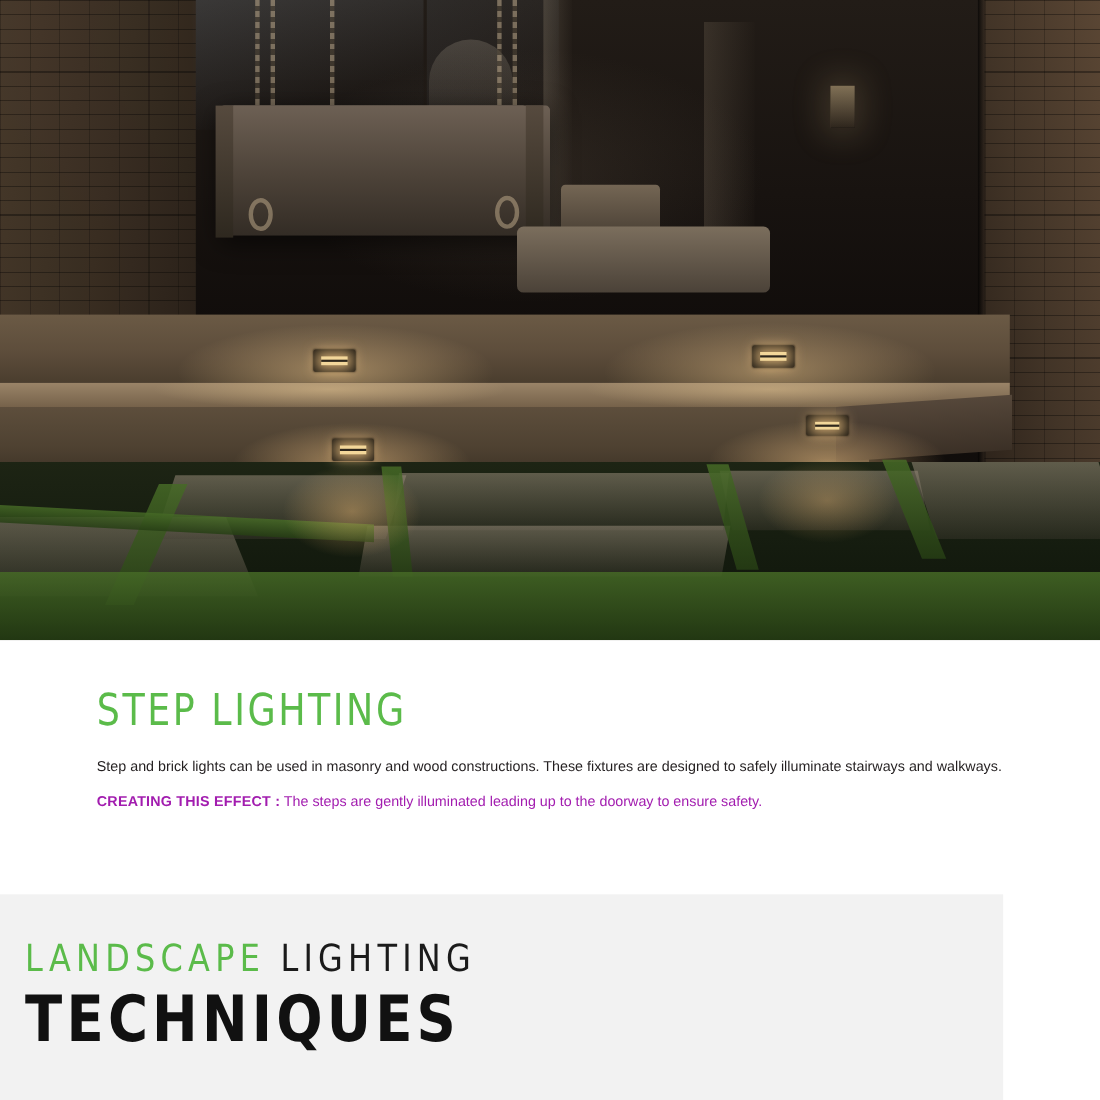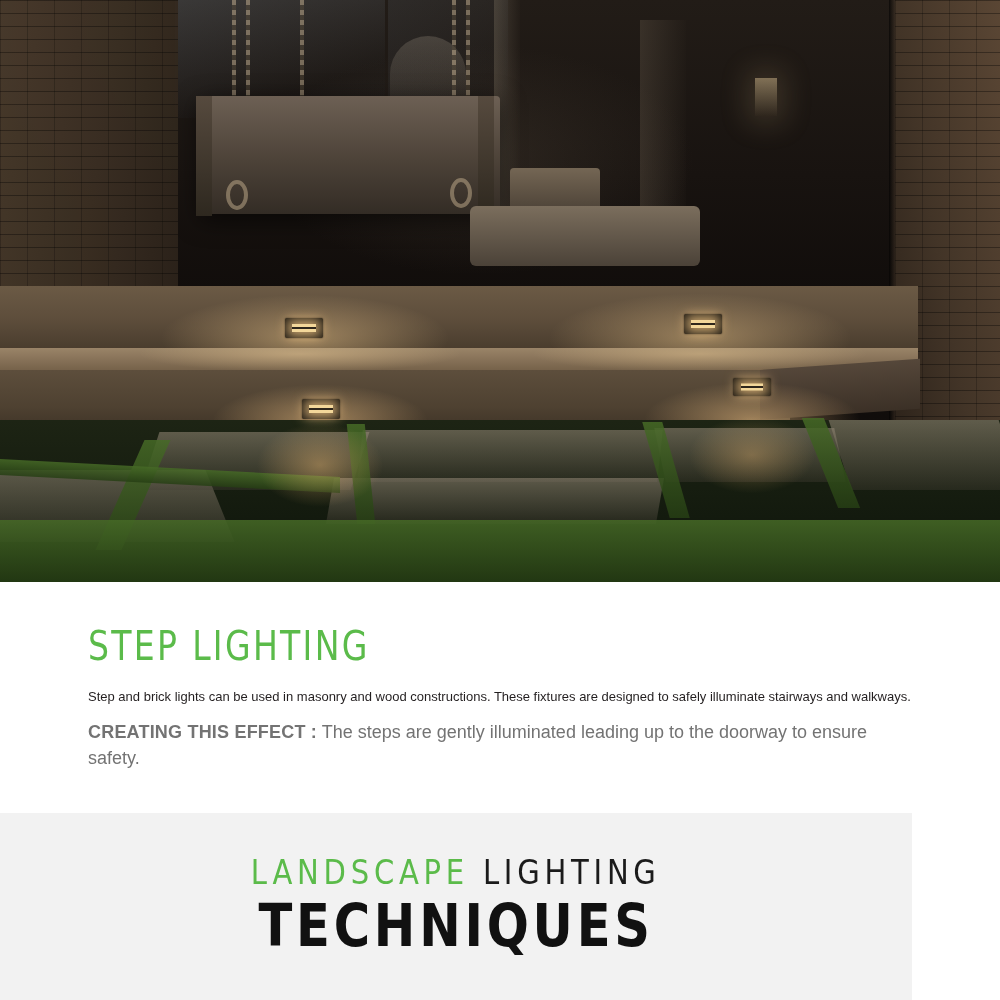--- a/index.html
+++ b/index.html
@@ -279,39 +279,38 @@
     transform-origin: left center;
   }
   .body-copy {
     font-size: 13px;
     line-height: 1.42;
     color: #231f20;
     max-width: 830px;
     margin-bottom: 14px;
   }
   .effect-line {
-    font-size: 18px;
+    font-size: 13px;
     line-height: 1.42;
-    color: #737373;
+    color: #a21caf;
     max-width: 830px;
   }
   .effect-label {
     font-weight: bold;
     letter-spacing: 0.2px;
   }
 
   
   .footer {
     position: relative;
     width: 912px;
     height: 187px;
     background: #f2f2f2;
     display: flex;
     flex-direction: column;
-    align-items: center;
     justify-content: center;
     padding-bottom: 4px;
   }
   .footer-line1 {
     font-family: "DejaVu Sans Condensed", "Liberation Sans Narrow", "Liberation Sans", sans-serif;
     font-size: 34px;
     letter-spacing: 5px;
     line-height: 1;
     margin-bottom: 8px;
     transform: scaleX(0.95);

